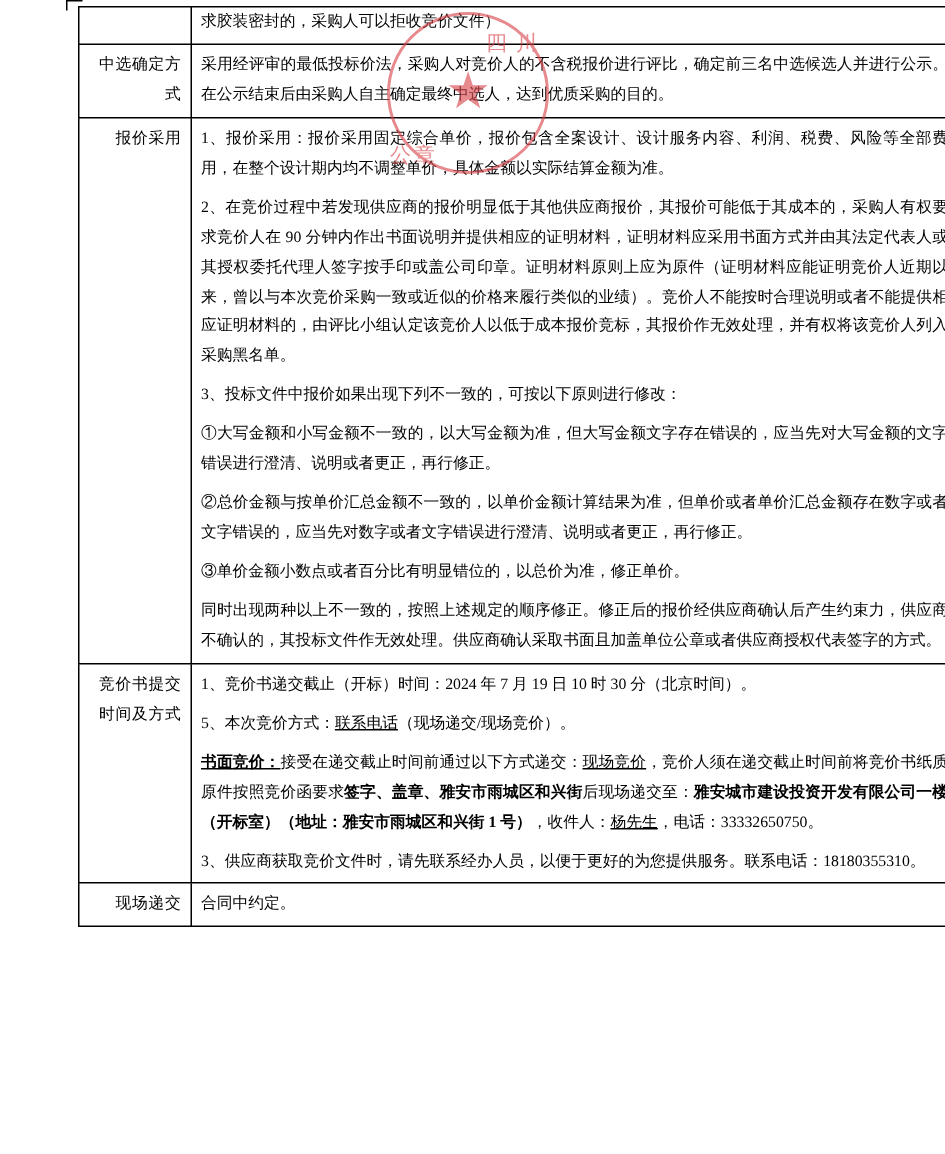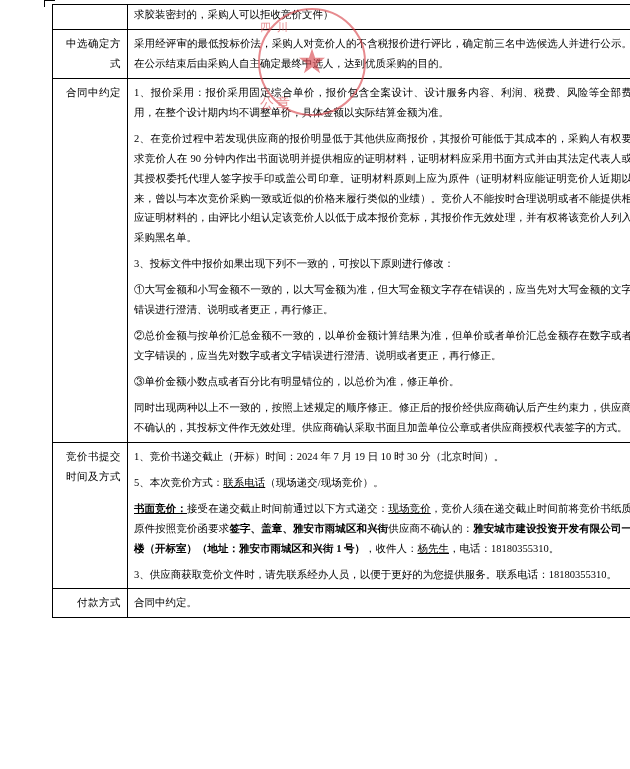--- a/index.html
+++ b/index.html
@@ -86,23 +86,23 @@
     transform: translate(-50%, -50%);
     color: #d8434a;
     font-size: 34px;
     line-height: 1;
   }
   .stamp .arc-top {
     position: absolute;
     left: 0;
     top: 10px;
     width: 104px;
-    text-align: left;
+    text-align: right;
     color: #d8434a;
-    font-size: 11px;
+    font-size: 14px;
     letter-spacing: 6px;
   }
   .stamp .arc-bottom {
     position: absolute;
     left: 0;
     bottom: 1px;
     width: 104px;
     text-align: left;
     color: #d8434a;
     font-size: 14px;
@@ -140,43 +140,43 @@
       </tr>
 
       <tr>
         <td class="label">中选确定方式</td>
         <td class="body">
           <p>采用经评审的最低投标价法，采购人对竞价人的不含税报价进行评比，确定前三名中选候选人并进行公示。在公示结束后由采购人自主确定最终中选人，达到优质采购的目的。</p>
         </td>
       </tr>
 
       <tr>
-        <td class="label">合同中约定</td>
+        <td class="label">报价采用</td>
         <td class="body">
           <p>1、报价采用：报价采用固定综合单价，报价包含全案设计、设计服务内容、利润、税费、风险等全部费用，在整个设计期内均不调整单价，具体金额以实际结算金额为准。</p>
           <p>2、在竞价过程中若发现供应商的报价明显低于其他供应商报价，其报价可能低于其成本的，采购人有权要求竞价人在 90 分钟内作出书面说明并提供相应的证明材料，证明材料应采用书面方式并由其法定代表人或其授权委托代理人签字按手印或盖公司印章。证明材料原则上应为原件（证明材料应能证明竞价人近期以来，曾以与本次竞价采购一致或近似的价格来履行类似的业绩）。竞价人不能按时合理说明或者不能提供相应证明材料的，由评比小组认定该竞价人以低于成本报价竞标，其报价作无效处理，并有权将该竞价人列入采购黑名单。</p>
           <p>3、投标文件中报价如果出现下列不一致的，可按以下原则进行修改：</p>
           <p>①大写金额和小写金额不一致的，以大写金额为准，但大写金额文字存在错误的，应当先对大写金额的文字错误进行澄清、说明或者更正，再行修正。</p>
           <p>②总价金额与按单价汇总金额不一致的，以单价金额计算结果为准，但单价或者单价汇总金额存在数字或者文字错误的，应当先对数字或者文字错误进行澄清、说明或者更正，再行修正。</p>
           <p>③单价金额小数点或者百分比有明显错位的，以总价为准，修正单价。</p>
           <p>同时出现两种以上不一致的，按照上述规定的顺序修正。修正后的报价经供应商确认后产生约束力，供应商不确认的，其投标文件作无效处理。供应商确认采取书面且加盖单位公章或者供应商授权代表签字的方式。</p>
         </td>
       </tr>
 
       <tr>
         <td class="label">竞价书提交时间及方式</td>
         <td class="body tight">
           <p>1、竞价书递交截止（开标）时间：2024 年 7 月 19 日 10 时 30 分（北京时间）。</p>
           <p><span>5、本次竞价方式：</span><span class="u">联系电话</span><span>（现场递交/现场竞价）。</span></p>
-          <p><span class="b u">书面竞价：</span><span>接受在递交截止时间前通过以下方式递交：</span><span class="u">现场竞价</span><span>，竞价人须在递交截止时间前将竞价书纸质原件按照竞价函要求</span><span class="b">签字、盖章、雅安市雨城区和兴街</span><span>供应商不确认的：</span><span class="b">雅安城市建设投资开发有限公司一楼（开标室）（地址：雅安市雨城区和兴街 1 号）</span><span>，收件人：</span><span class="u">杨先生</span><span>，电话：18180355310。</span></p>
+          <p><span class="b u">书面竞价：</span><span>接受在递交截止时间前通过以下方式递交：</span><span class="u">现场竞价</span><span>，竞价人须在递交截止时间前将竞价书纸质原件按照竞价函要求</span><span class="b">签字、盖章、雅安市雨城区和兴街</span><span>后现场递交至：</span><span class="b">雅安城市建设投资开发有限公司一楼（开标室）（地址：雅安市雨城区和兴街 1 号）</span><span>，收件人：</span><span class="u">杨先生</span><span>，电话：33332650750。</span></p>
           <p>3、供应商获取竞价文件时，请先联系经办人员，以便于更好的为您提供服务。联系电话：18180355310。</p>
         </td>
       </tr>
 
       <tr>
-        <td class="label">付款方式</td>
+        <td class="label">现场递交</td>
         <td class="body">
           <p>合同中约定。</p>
         </td>
       </tr>
     </tbody>
   </table>
 </div>
 
 </body></html>

